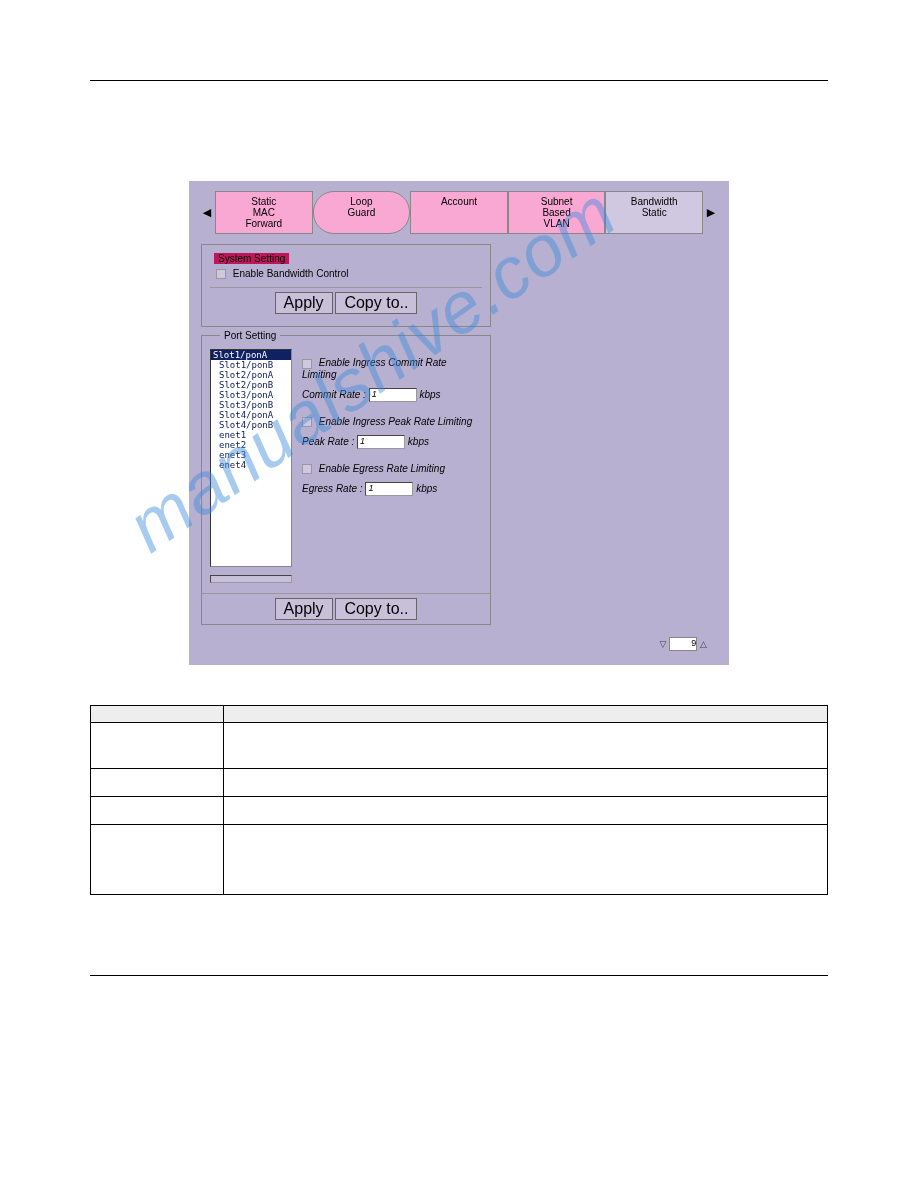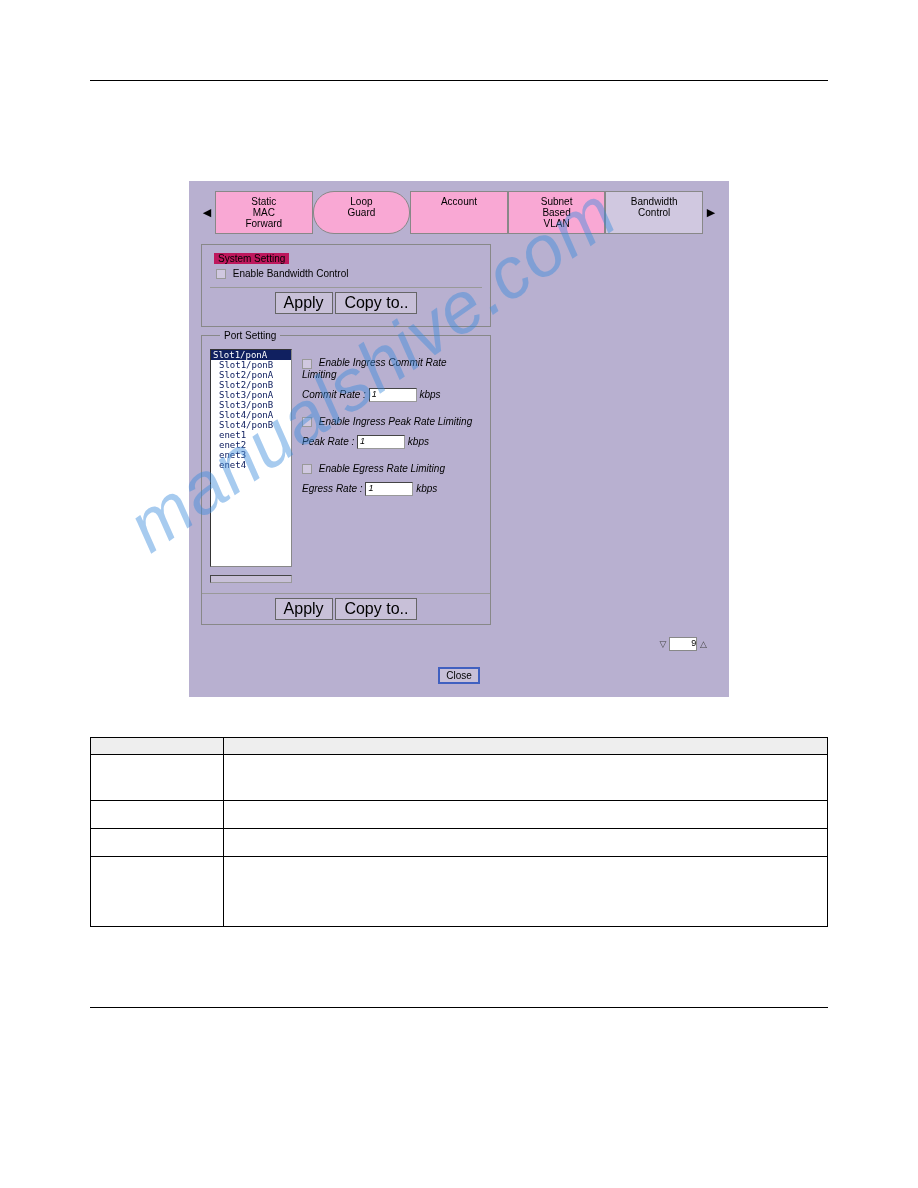--- a/index.html
+++ b/index.html
@@ -58,21 +58,21 @@
         <div class="tab" style="white-space:pre-line;">Static
 MAC
 Forward</div>
         <div class="tab" style="white-space:pre-line;border-radius:21px;">Loop
 Guard</div>
         <div class="tab" style="white-space:pre-line;">Account</div>
         <div class="tab" style="white-space:pre-line;">Subnet
 Based
 VLAN</div>
         <div class="tab active" style="white-space:pre-line;">Bandwidth
-Control</div>
+Static</div>
         <div class="tab-arrow">▶</div>
       </div>
 
       <div class="fieldset" style="width:290px;">
         <div class="legend">System Setting</div>
         <div class="chk-row">
           <span class="chk"></span>
           <span>Enable Bandwidth Control</span>
         </div>
         <div class="btn-row">
@@ -135,23 +135,20 @@
           <span class="btn">Apply</span>
           <span class="btn">Copy to..</span>
         </div>
       </div>
 
       <div class="bottom-bar">
         <span class="tri">▽</span>
         <span class="spin">9</span>
         <span class="tri">△</span>
       </div>
-      <div class="close-row">
-        <span class="close-btn">Close</span>
-      </div>
     </div>
 
     <div class="watermark">manualshive.com</div>
   </div>
 
   <table class="desc-table">
     <thead>
       <tr>
         <th style="width:18%;"></th>
         <th></th>

